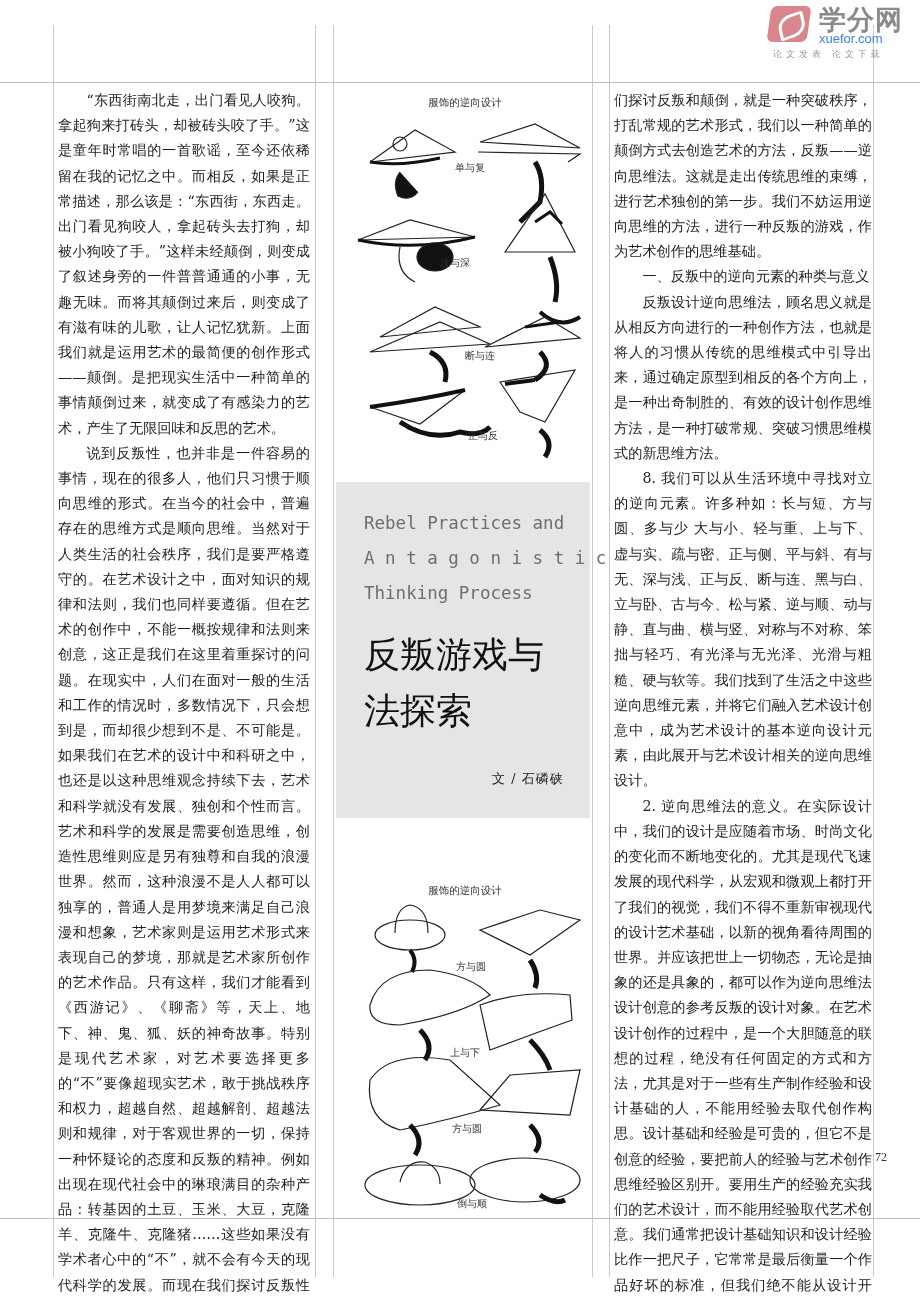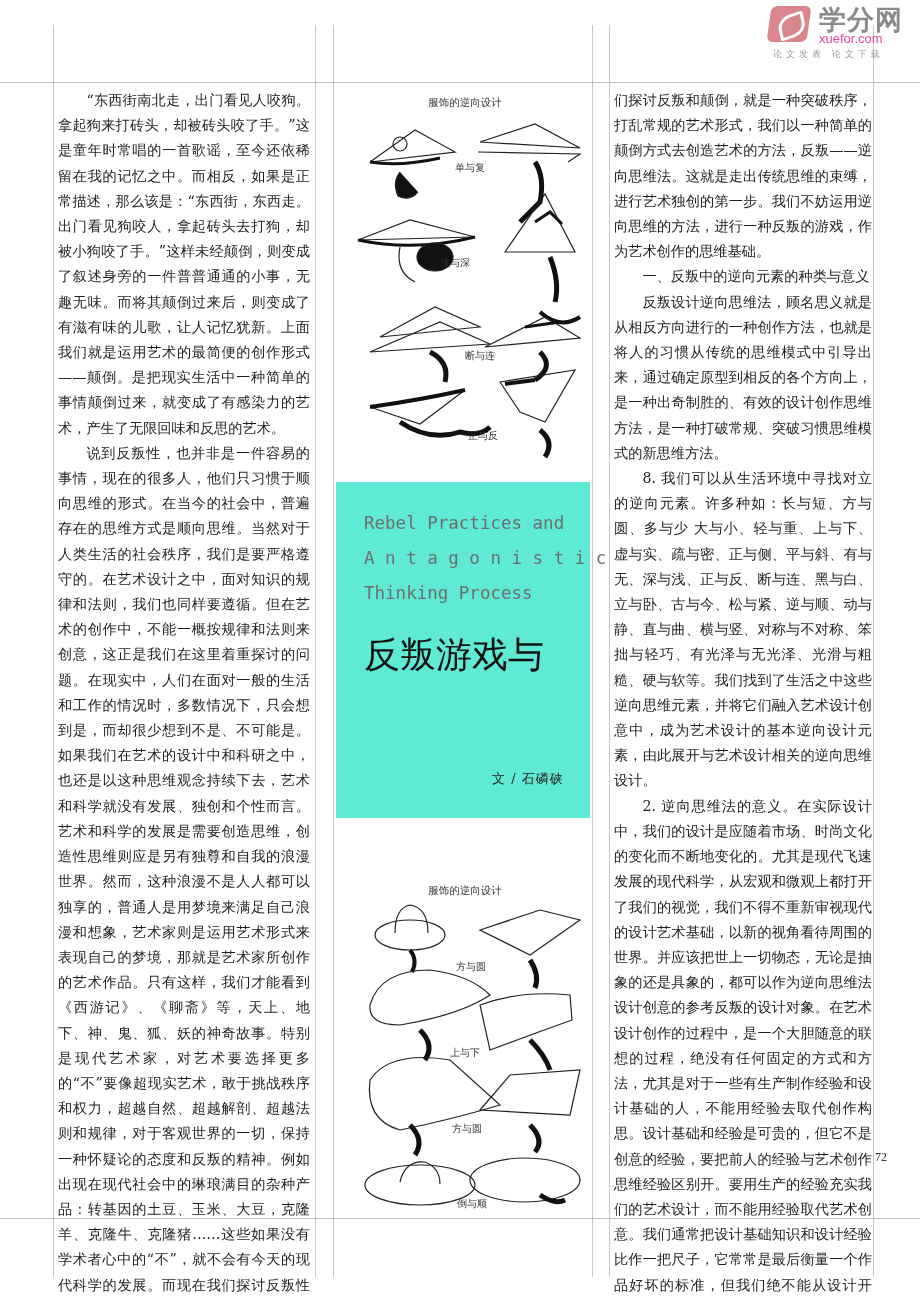--- a/index.html
+++ b/index.html
@@ -8,38 +8,38 @@
 
   
   .vline { position: absolute; top: 25px; bottom: 25px; width: 1px; background: #c9c9c9; }
   .hline { position: absolute; left: 0; right: 0; height: 1px; background: #bdbdbd; }
 
   
   .logo { position: absolute; left: 763px; top: 4px; width: 150px; height: 56px; }
   .logo-mark { position: absolute; left: 6px; top: 2px; width: 40px; height: 36px; background: #d9868c; border-radius: 6px; transform: skewX(-8deg); }
   .logo-mark::after { content: ""; position: absolute; left: 10px; top: 8px; width: 20px; height: 18px; border: 3px solid #fff; border-radius: 50% 10% 50% 10%; transform: rotate(-20deg); }
   .logo-cn { position: absolute; left: 56px; top: -2px; font-family: "DejaVu Sans", sans-serif; font-size: 27px; color: #8a8a8a; letter-spacing: 1px; font-weight: bold; }
-  .logo-en { position: absolute; left: 56px; top: 27px; font-family: "Liberation Sans", sans-serif; font-size: 13px; color: #ec4899; }
+  .logo-en { position: absolute; left: 56px; top: 27px; font-family: "Liberation Sans", sans-serif; font-size: 13px; color: #3b82f6; }
   .logo-tag { position: absolute; left: 10px; top: 44px; font-family: "DejaVu Sans", sans-serif; font-size: 9px; color: #9a9a9a; letter-spacing: 4px; white-space: nowrap; text-align: center; }
 
   
   .col { position: absolute; font-size: 14.2px; line-height: 25.2px; text-align: justify; text-justify: inter-ideograph; color: #1e1e1e; }
   .col p { text-indent: 2em; }
   .col p.noindent { text-indent: 0; }
   .col-left { left: 58px; top: 88px; width: 252px; }
   .col-right { left: 614px; top: 88px; width: 258px; }
 
   
   .figure { position: absolute; left: 340px; width: 250px; }
   .fig-title { text-align: center; font-family: Liberation Sans, sans-serif; font-size: 10.5px; color: #333; }
   .fig-caption { position: absolute; font-family: "DejaVu Sans", sans-serif; font-size: 10px; color: #333; }
   .hat { position: absolute; }
 
   
-  .title-box { position: absolute; left: 336px; top: 482px; width: 254px; height: 336px; background: #5eead4; }
+  .title-box { position: absolute; left: 336px; top: 482px; width: 254px; height: 336px; background: #e5e5e5; }
   .title-en { position: absolute; left: 28px; top: 24px; font-family: "DejaVu Sans Mono", "Liberation Mono", monospace; font-size: 17.5px; line-height: 35px; color: #6e6e6e; white-space: pre; }
   .title-cn { position: absolute; left: 28px; top: 148px; font-family: Liberation Mono, monospace; font-size: 36px; line-height: 56px; color: #111; width: 220px; }
   .byline { position: absolute; left: 156px; top: 288px; font-size: 13px; color: #222; letter-spacing: 1px; }
 
   .page-num { position: absolute; left: 875px; top: 1150px; font-family: "Liberation Serif", serif; font-size: 12px; color: #333; }
 </style>
 </head>
 <body>
 
 <div class="vline" style="left:53px;"></div>
@@ -105,20 +105,21 @@
   <div class="fig-caption" style="left:125px; top:253px;">断与连</div>
   <div class="fig-caption" style="left:128px; top:333px;">正与反</div>
 </div>
 
 <div class="title-box">
   <div class="title-en"><span>Rebel Practices and</span>
 <span>A n t a g o n i s t i c</span>
 <span>Thinking Process</span></div>
   <div class="title-cn">
     <div>反叛游戏与</div>
+    <div>法探索</div>
   </div>
   <div class="byline">文 / 石磷硖</div>
 </div>
 
 <div class="figure" style="top:884px; height:330px;">
   <div class="fig-title">服饰的逆向设计</div>
   <svg class="hat" width="250" height="315" viewBox="0 0 250 315" style="left:0; top:16px;">
     <g fill="none" stroke="#222" stroke-width="1.2">
 
       <ellipse cx="70" cy="35" rx="35" ry="15"></ellipse>

